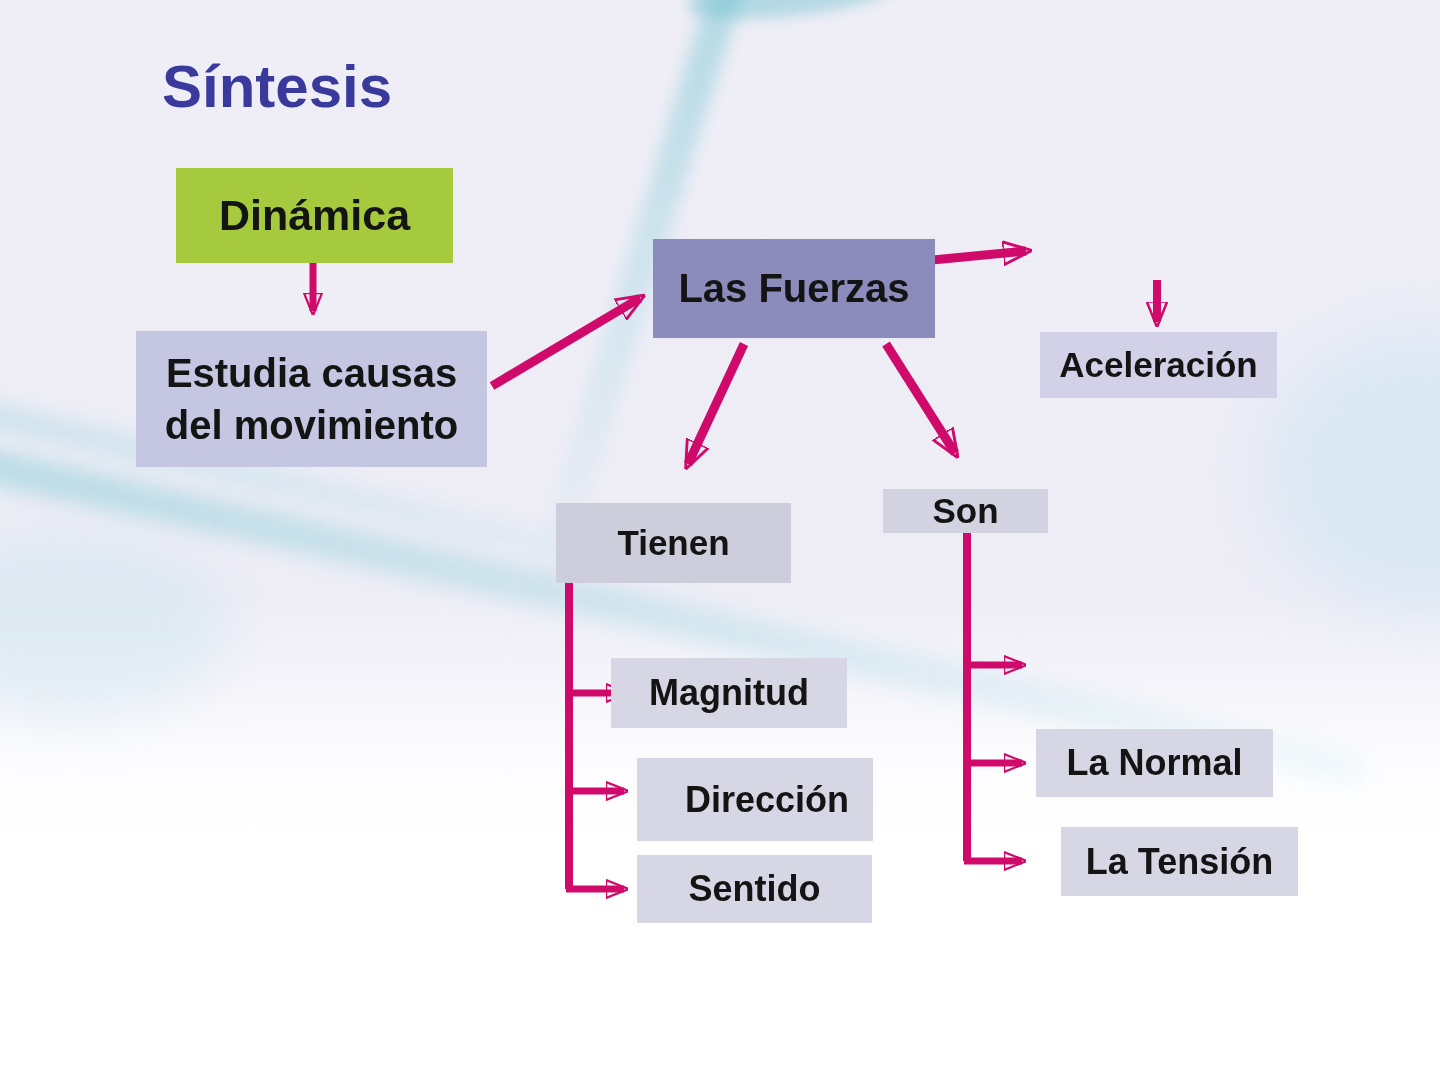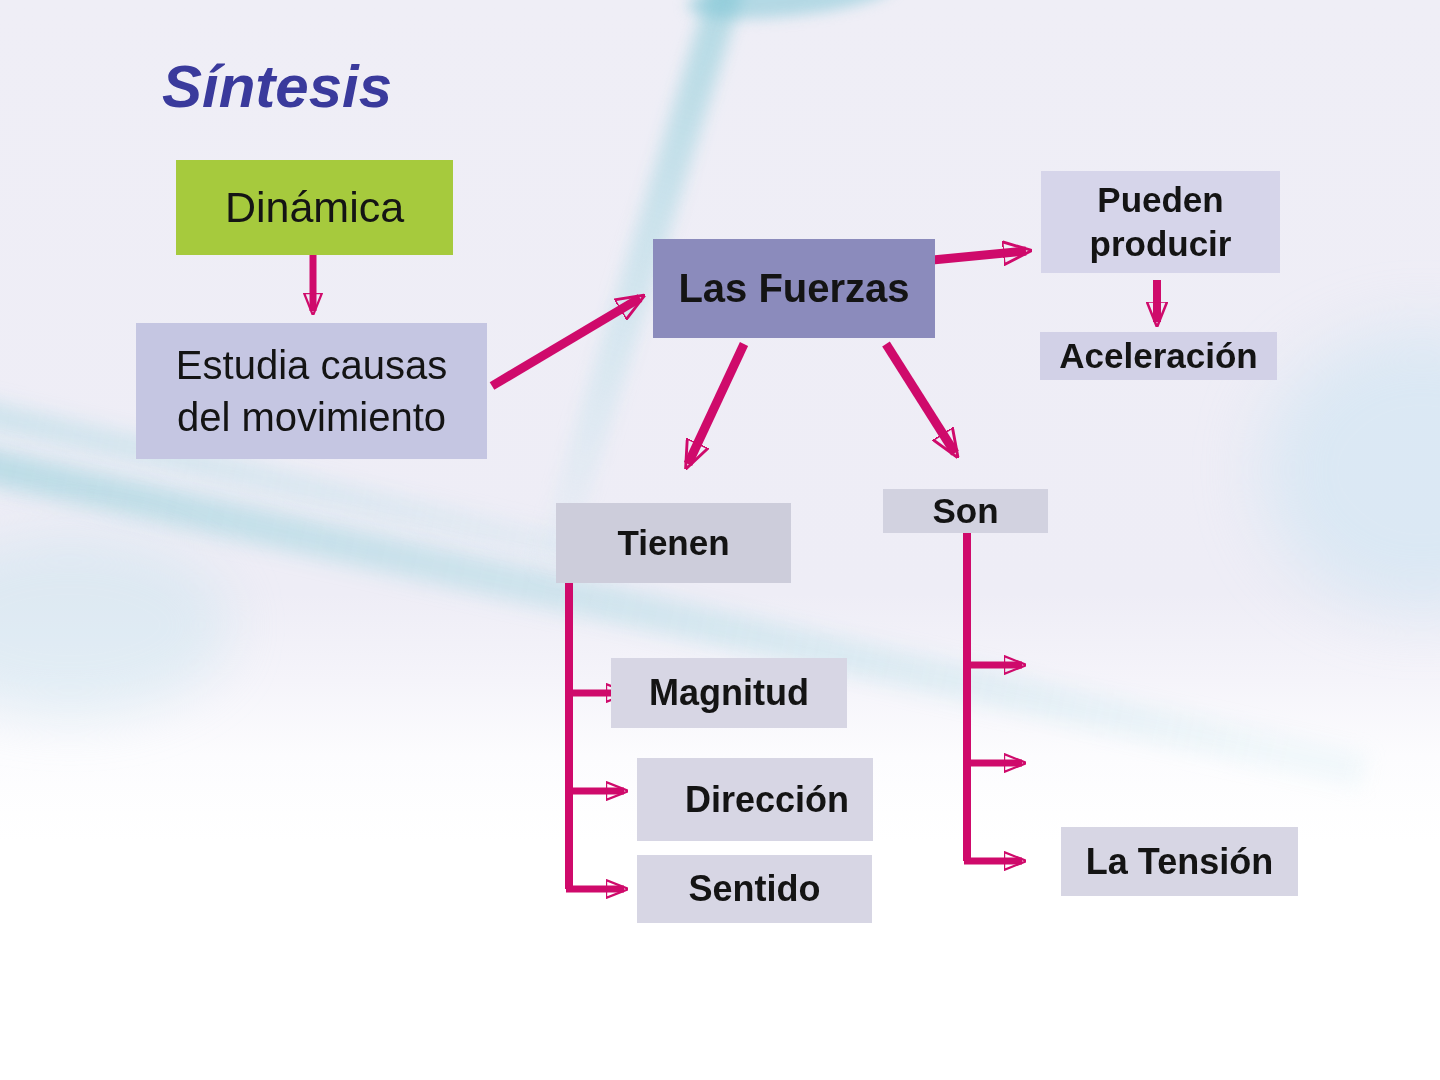--- a/index.html
+++ b/index.html
@@ -36,33 +36,33 @@
   .glow-right{
     left:1262px;top:330px;width:320px;height:280px;border-radius:50%;
     background:rgba(196,226,242,.45);filter:blur(32px);
   }
   .glow-left{
     left:-90px;top:535px;width:320px;height:180px;border-radius:50%;
     background:rgba(198,227,238,.4);filter:blur(26px);
   }
   .title{
     position:absolute;left:162px;top:52px;
-    font-size:60px;font-weight:bold;color:#3a3a9c;letter-spacing:0px;font-style:italic;
+    font-size:60px;font-weight:bold;color:#3a3a9c;letter-spacing:0px;
   }
   .node{
     position:absolute;display:flex;align-items:center;justify-content:center;
     text-align:center;color:#141414;box-sizing:border-box;
   }
-  .reg{font-size:43px;font-weight:normal;}
+  .reg{font-size:43px;font-weight:bold;margin-top:8px;}
   .bold{font-size:35px;font-weight:bold;}
   .n-dinamica   {left:176px; top:160px; width:277px; height:95px;  background:#a6ca3d; font-size:43px;}
   .n-estudia    {left:136px; top:323px; width:351px; height:136px; background:#c5c6e2; font-size:40px; line-height:1.3; padding:0 12px;}
   .n-fuerzas    {left:653px; top:239px; width:282px; height:99px;  background:#8b8bbc; font-size:40px; font-weight:bold;}
   .n-pueden     {left:1041px;top:171px; width:239px; height:102px; background:#d6d5ea; line-height:1.25; padding:0 10px;}
-  .n-aceleracion{left:1040px;top:332px; width:237px; height:48px;  background:#d2d1e7;}
+  .n-aceleracion{left:1040px;top:332px; width:237px; height:66px;  background:#d2d1e7;}
   .n-tienen     {left:556px; top:503px; width:235px; height:80px;  background:#cdcddb;}
   .n-son        {left:883px; top:489px; width:165px; height:44px;  background:#d2d2e0;}
   .n-magnitud   {left:611px; top:658px; width:236px; height:70px;  background:#d7d6e4; font-size:36px;}
   .n-direccion  {left:637px; top:758px; width:236px; height:83px;  background:#d7d6e4; font-size:36px;padding-left:24px;}
   .n-sentido    {left:637px; top:855px; width:235px; height:68px;  background:#d7d6e4; font-size:36px;}
   .n-elpeso     {left:1036px;top:630px; width:238px; height:70px;  background:#d7d6e4; font-size:36px;}
   .n-lanormal   {left:1036px;top:729px; width:237px; height:68px;  background:#d7d6e4; font-size:36px;}
   .n-latension  {left:1061px;top:827px; width:237px; height:69px;  background:#d7d6e4; font-size:36px;}
   .arrows{position:absolute;left:0;top:0;width:1440px;height:1080px;pointer-events:none;}
   .arrows line,.arrows path{stroke:#cf0a6b;fill:none;}
@@ -110,23 +110,20 @@
   </div>
 
   <div class="node reg n-estudia">
     <span>Estudia causas del movimiento</span>
   </div>
 
   <div class="node n-fuerzas">
     <span>Las Fuerzas</span>
   </div>
 
-  <div class="node bold n-pueden">
-    <span>Pueden producir</span>
-  </div>
 
   <div class="node bold n-aceleracion">
     <span>Aceleración</span>
   </div>
 
   <div class="node bold n-tienen">
     <span>Tienen</span>
   </div>
 
   <div class="node bold n-son">
@@ -139,18 +136,21 @@
 
   <div class="node bold n-direccion">
     <span>Dirección</span>
   </div>
 
   <div class="node bold n-sentido">
     <span>Sentido</span>
   </div>
 
 
+  <div class="node bold n-lanormal">
+    <span>La Normal</span>
+  </div>
 
   <div class="node bold n-latension">
     <span>La Tensión</span>
   </div>
 
 </div>
 
 </body></html>

